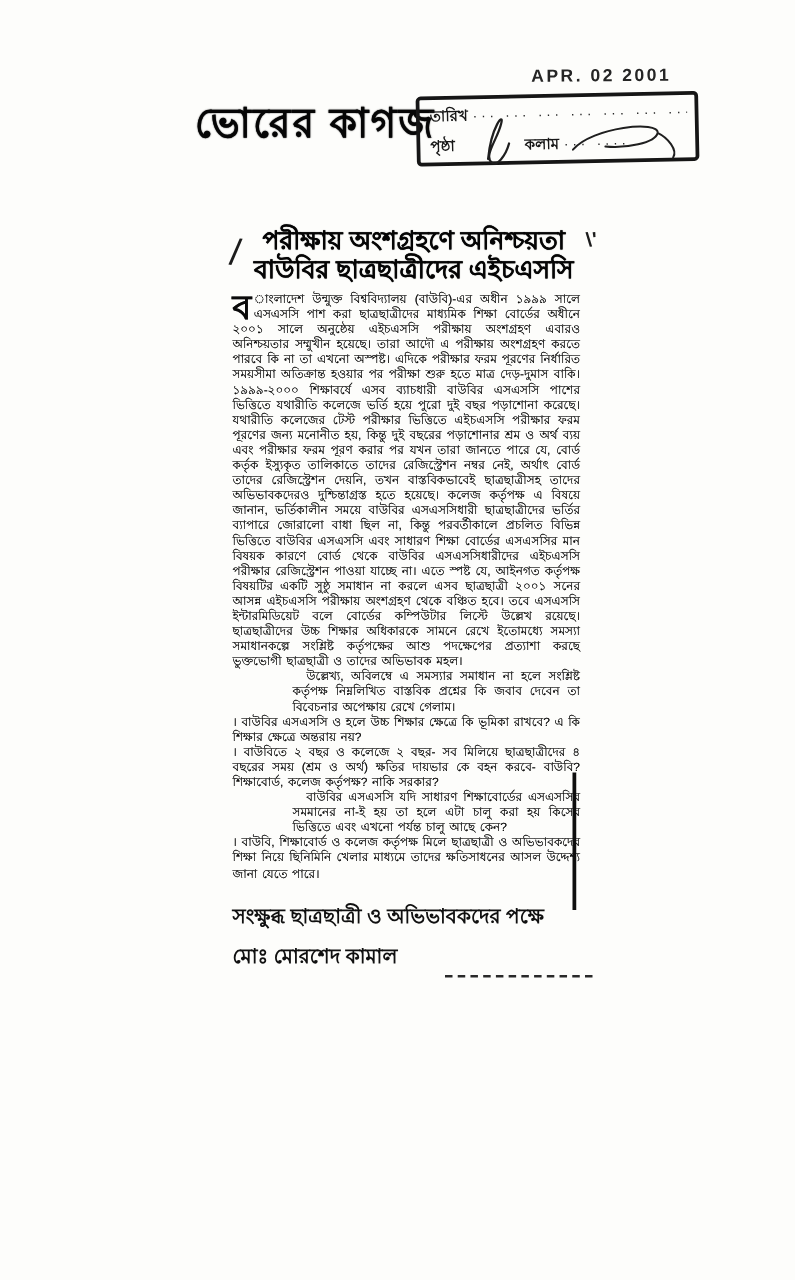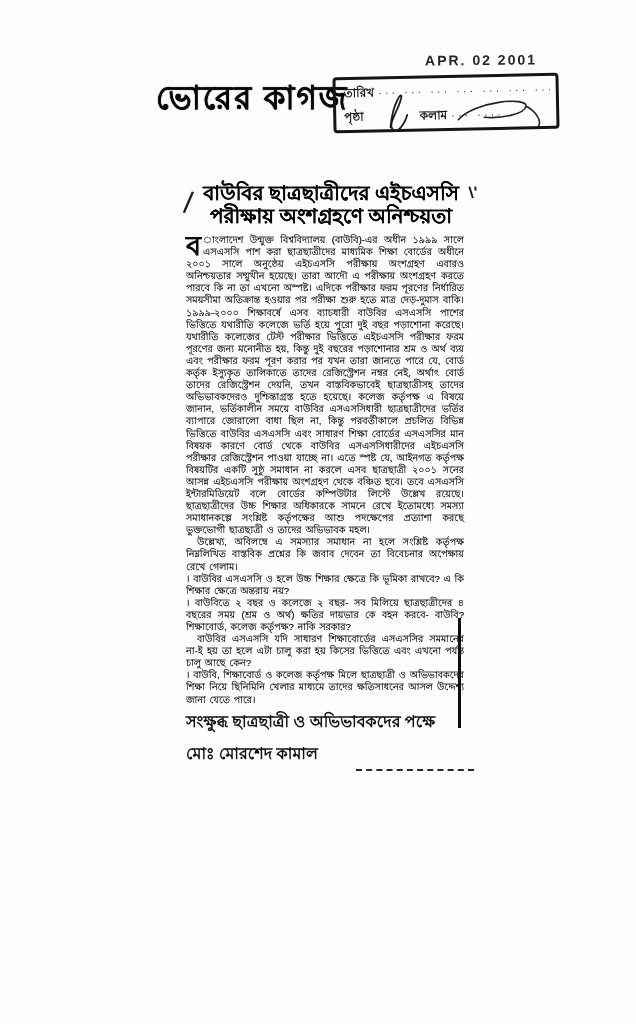--- a/index.html
+++ b/index.html
@@ -60,26 +60,26 @@
     position:absolute; right:0px; top:2px; font-size:16px; color:#222;
     transform:rotate(-6deg); letter-spacing:-2px; font-weight:bold;
   }
 
   .body-text { margin-top:5px; padding-right:12px; }
   .body-text p {
     font-size:9.6px; line-height:12.1px; text-align:justify;
     color:#1b1b1b; text-shadow:0 0 0.5px rgba(0,0,0,0.65);
     word-spacing:1px;
   }
-  .body-text p.indent { text-indent:11px; }
+  .body-text p.indent { text-indent:11px;margin-left:48px; }
   .dropcap {
     float:left; font-size:27px; line-height:24px; font-weight:bold;
     padding-right:2px; color:#111;
   }
-  .signoff { font-weight:bold; margin-top:3px; }
+  .signoff { font-weight:bold; margin-top:14px; }
   .signature-line { font-weight:bold; padding-right:6px; margin-top:5px; }
   .signature-underline {
     margin-left:auto; margin-right:2px; width:118px; height:0;
     border-bottom:2px dashed #2e2e2e; margin-top:1px;
   }
 
   .v-rule {
     position:absolute; left:272px; top:436px; width:3px; height:110px;
     background:#141414;
   }
@@ -109,22 +109,22 @@
     </svg>
     <svg class="hand-mark" style="left:118px; top:20px;" width="96" height="34" viewBox="0 0 96 34">
       <path d="M4,22 C20,4 74,0 72,10 C70,18 46,22 30,20 M72,10 C80,14 88,24 84,30" fill="none" stroke="#242424" stroke-width="1.6" stroke-linecap="round"></path>
     </svg>
   </div>
 
   <div class="article">
     <div class="headline-wrap">
       <span class="mark-left">/</span>
       <span class="mark-right">\ '</span>
+      <div class="headline">পরীক্ষায় অংশগ্রহণে অনিশ্চয়তা</div>
       <div class="headline">বাউবির ছাত্রছাত্রীদের এইচএসসি</div>
-      <div class="headline">পরীক্ষায় অংশগ্রহণে অনিশ্চয়তা</div>
     </div>
 
     <div class="body-text">
         <p><span class="dropcap">ব</span>াংলাদেশ উন্মুক্ত বিশ্ববিদ্যালয় (বাউবি)-এর অধীন ১৯৯৯ সালে এসএসসি পাশ করা ছাত্রছাত্রীদের মাধ্যমিক শিক্ষা বোর্ডের অধীনে ২০০১ সালে অনুষ্ঠেয় এইচএসসি পরীক্ষায় অংশগ্রহণ এবারও অনিশ্চয়তার সম্মুখীন হয়েছে। তারা আদৌ এ পরীক্ষায় অংশগ্রহণ করতে পারবে কি না তা এখনো অস্পষ্ট। এদিকে পরীক্ষার ফরম পূরণের নির্ধারিত সময়সীমা অতিক্রান্ত হওয়ার পর পরীক্ষা শুরু হতে মাত্র দেড়-দুমাস বাকি। ১৯৯৯-২০০০ শিক্ষাবর্ষে এসব ব্যাচধারী বাউবির এসএসসি পাশের ভিত্তিতে যথারীতি কলেজে ভর্তি হয়ে পুরো দুই বছর পড়াশোনা করেছে। যথারীতি কলেজের টেস্ট পরীক্ষার ভিত্তিতে এইচএসসি পরীক্ষার ফরম পূরণের জন্য মনোনীত হয়, কিন্তু দুই বছরের পড়াশোনার শ্রম ও অর্থ ব্যয় এবং পরীক্ষার ফরম পূরণ করার পর যখন তারা জানতে পারে যে, বোর্ড কর্তৃক ইস্যুকৃত তালিকাতে তাদের রেজিস্ট্রেশন নম্বর নেই, অর্থাৎ বোর্ড তাদের রেজিস্ট্রেশন দেয়নি, তখন বাস্তবিকভাবেই ছাত্রছাত্রীসহ তাদের অভিভাবকদেরও দুশ্চিন্তাগ্রস্ত হতে হয়েছে। কলেজ কর্তৃপক্ষ এ বিষয়ে জানান, ভর্তিকালীন সময়ে বাউবির এসএসসিধারী ছাত্রছাত্রীদের ভর্তির ব্যাপারে জোরালো বাধা ছিল না, কিন্তু পরবর্তীকালে প্রচলিত বিভিন্ন ভিত্তিতে বাউবির এসএসসি এবং সাধারণ শিক্ষা বোর্ডের এসএসসির মান বিষয়ক কারণে বোর্ড থেকে বাউবির এসএসসিধারীদের এইচএসসি পরীক্ষার রেজিস্ট্রেশন পাওয়া যাচ্ছে না। এতে স্পষ্ট যে, আইনগত কর্তৃপক্ষ বিষয়টির একটি সুষ্ঠু সমাধান না করলে এসব ছাত্রছাত্রী ২০০১ সনের আসন্ন এইচএসসি পরীক্ষায় অংশগ্রহণ থেকে বঞ্চিত হবে। তবে এসএসসি ইন্টারমিডিয়েট বলে বোর্ডের কম্পিউটার লিস্টে উল্লেখ রয়েছে। ছাত্রছাত্রীদের উচ্চ শিক্ষার অধিকারকে সামনে রেখে ইতোমধ্যে সমস্যা সমাধানকল্পে সংশ্লিষ্ট কর্তৃপক্ষের আশু পদক্ষেপের প্রত্যাশা করছে ভুক্তভোগী ছাত্রছাত্রী ও তাদের অভিভাবক মহল।</p>
         <p class="indent">উল্লেখ্য, অবিলম্বে এ সমস্যার সমাধান না হলে সংশ্লিষ্ট কর্তৃপক্ষ নিম্নলিখিত বাস্তবিক প্রশ্নের কি জবাব দেবেন তা বিবেচনার অপেক্ষায় রেখে গেলাম।</p>
         <p>। বাউবির এসএসসি ও হলে উচ্চ শিক্ষার ক্ষেত্রে কি ভূমিকা রাখবে? এ কি শিক্ষার ক্ষেত্রে অন্তরায় নয়?</p>
         <p>। বাউবিতে ২ বছর ও কলেজে ২ বছর- সব মিলিয়ে ছাত্রছাত্রীদের ৪ বছরের সময় (শ্রম ও অর্থ) ক্ষতির দায়ভার কে বহন করবে- বাউবি? শিক্ষাবোর্ড, কলেজ কর্তৃপক্ষ? নাকি সরকার?</p>
         <p class="indent">বাউবির এসএসসি যদি সাধারণ শিক্ষাবোর্ডের এসএসসির সমমানের না-ই হয় তা হলে এটা চালু করা হয় কিসের ভিত্তিতে এবং এখনো পর্যন্ত চালু আছে কেন?</p>
         <p>। বাউবি, শিক্ষাবোর্ড ও কলেজ কর্তৃপক্ষ মিলে ছাত্রছাত্রী ও অভিভাবকদের শিক্ষা নিয়ে ছিনিমিনি খেলার মাধ্যমে তাদের ক্ষতিসাধনের আসল উদ্দেশ্য জানা যেতে পারে।</p>
       </div>

